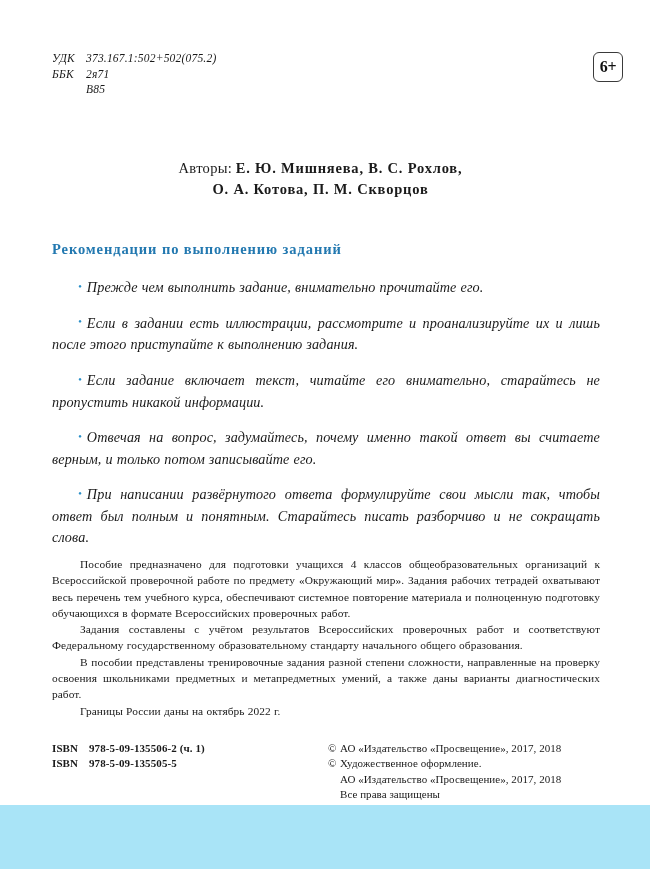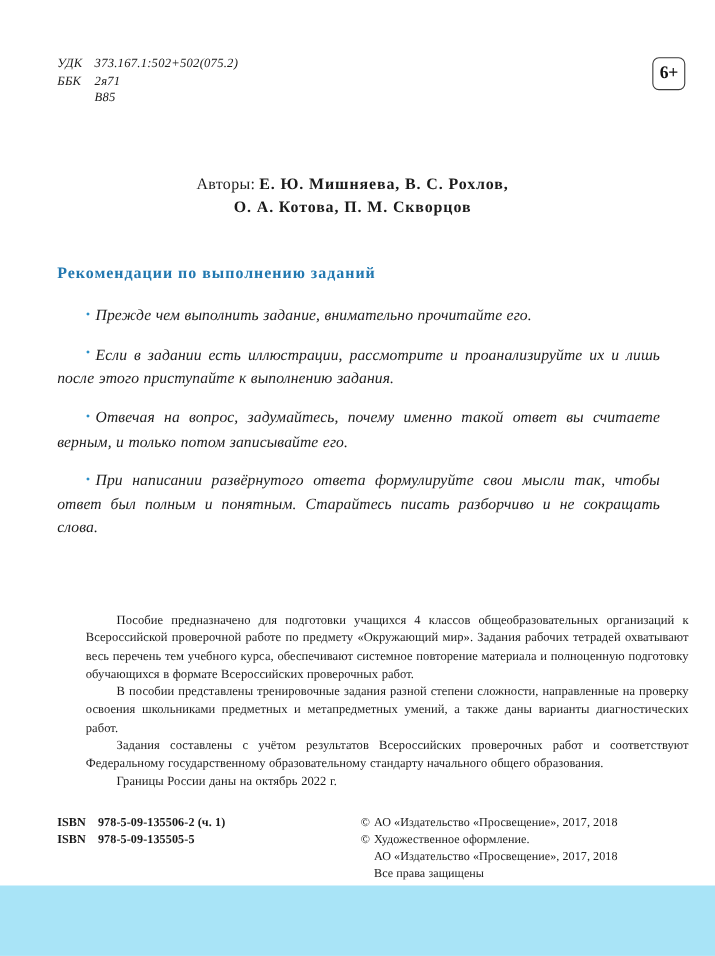--- a/index.html
+++ b/index.html
@@ -124,21 +124,20 @@
   }
 
   
   .annotation {
     position: absolute;
     left: 52px;
     width: 548px;
     top: 556px;
     font-size: 11.4px;
     line-height: 16.3px;
-    margin-left: 26px;
   }
   .annotation p {
     margin: 0;
     text-align: justify;
     text-align-last: left;
     text-indent: 28px;
     letter-spacing: 0.05px;
     word-spacing: 0.3px;
   }
 
@@ -219,28 +218,29 @@
       <span class="names">Е. Ю. Мишняева, В. С. Рохлов,</span>
     </div>
     <div class="names">О. А. Котова, П. М. Скворцов</div>
   </div>
 
   <div class="section-title" style="color: rgb(34, 120, 176);">Рекомендации по выполнению заданий</div>
 
   <div class="rec-list">
     <p class="rec-item"><span class="bullet" style="color: rgb(42, 143, 200);">•</span><span>Прежде чем выполнить задание, внимательно прочитайте его.</span></p>
     <p class="rec-item"><span class="bullet" style="color: rgb(42, 143, 200);">•</span><span>Если в задании есть иллюстрации, рассмотрите и проанализируйте их и лишь после этого приступайте к выполнению задания.</span></p>
+    <p class="rec-item"><span class="bullet" style="color: rgb(42, 143, 200);">•</span><span>Если задание включает текст, читайте его внимательно, старайтесь не пропустить никакой информации.</span></p>
     <p class="rec-item"><span class="bullet" style="color: rgb(42, 143, 200);">•</span><span>Отвечая на вопрос, задумайтесь, почему именно такой ответ вы считаете верным, и только потом записывайте его.</span></p>
     <p class="rec-item"><span class="bullet" style="color: rgb(42, 143, 200);">•</span><span>При написании развёрнутого ответа формулируйте свои мысли так, чтобы ответ был полным и понятным. Старайтесь писать разборчиво и не сокращать слова.</span></p>
   </div>
 
   <div class="annotation">
     <p>Пособие предназначено для подготовки учащихся 4 классов общеобразовательных организаций к Всероссийской проверочной работе по предмету «Окружающий мир». Задания рабочих тетрадей охватывают весь перечень тем учебного курса, обеспечивают системное повторение материала  и полноценную подготовку обучающихся в формате Всероссийских проверочных работ.</p>
+    <p>Задания составлены с учётом результатов Всероссийских проверочных работ и соответствуют Федеральному государственному образовательному стандарту начального общего образования.</p>
     <p>В пособии представлены тренировочные задания разной степени сложности, направленные на проверку освоения школьниками предметных и метапредметных умений, а также даны варианты диагностических работ.</p>
-    <p>Задания составлены с учётом результатов Всероссийских проверочных работ и соответствуют Федеральному государственному образовательному стандарту начального общего образования.</p>
     <p>Границы России даны на октябрь 2022 г.</p>
   </div>
 
   <div class="imprint">
     <div class="isbn-col">
       <div class="isbn-line">
         <span class="isbn-tag">ISBN</span><span>978-5-09-135506-2 (ч. 1)</span>
       </div>
       <div class="isbn-line">
         <span class="isbn-tag">ISBN</span><span>978-5-09-135505-5</span>

